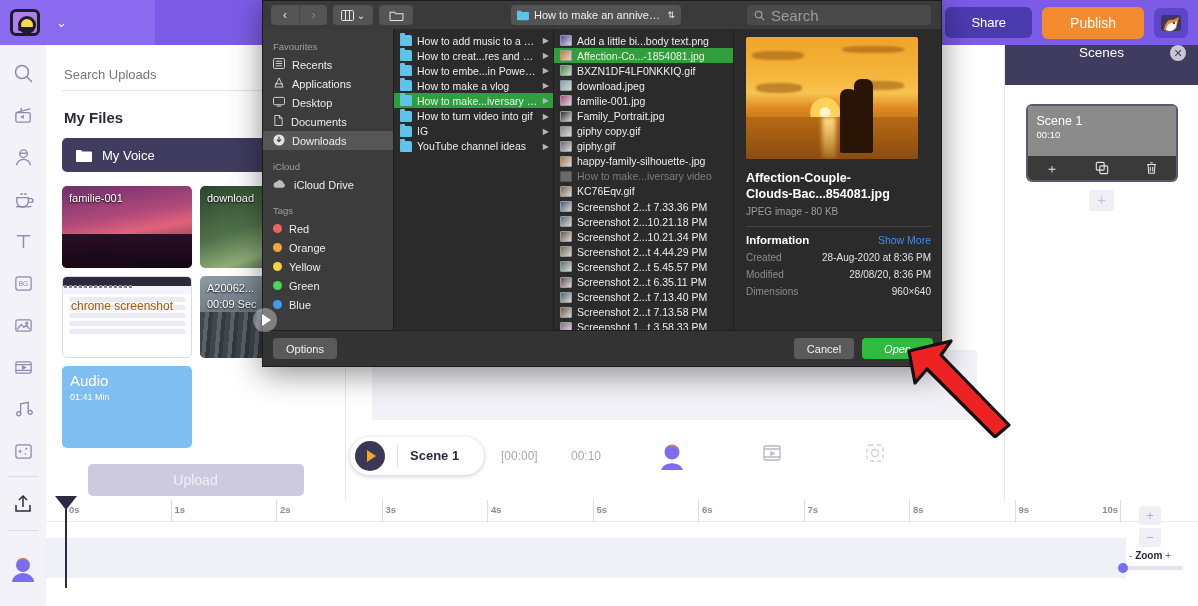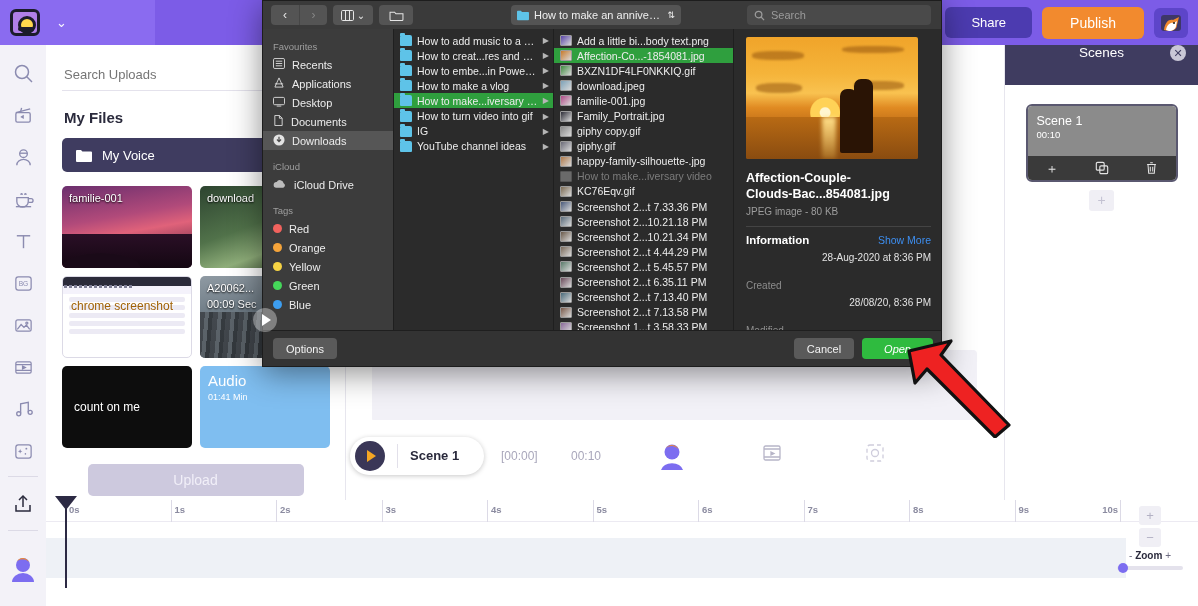--- a/index.html
+++ b/index.html
@@ -228,21 +228,21 @@
     font-size: 10px; display: flex; align-items: center; justify-content: center; gap: 3px; cursor: pointer; }
   .path-pop {
     position: absolute; left: 248px; top: 4px; height: 20px; background: #545454; border-radius: 4px;
     display: flex; align-items: center; padding: 0 6px; gap: 5px; color: #efefef; font-size: 11px; cursor: pointer;
     max-width: 170px;
   }
   .dlg-search {
     position: absolute; right: 10px; top: 4px; width: 184px; height: 20px; background: #4a4a4a;
     border-radius: 4px; display: flex; align-items: center; padding: 0 7px; gap: 6px; cursor: text;
   }
-  .dlg-search span { color: #9b9b9b; font-size: 11px; }
+  .dlg-search span { color: #9b9b9b; font-size: 15px; }
 
   .cols { position: absolute; top: 28px; left: 0; width: 680px; height: 303px; display: flex; }
   .col-side { width: 130px; background: #3c3c3c; padding-top: 8px; overflow: hidden; }
   .side-h { color: #9f9f9f; font-size: 9.5px; padding: 4px 0 3px 10px; }
   .side-i { height: 19px; display: flex; align-items: center; gap: 7px; padding-left: 10px;
     color: #ececec; font-size: 11px; cursor: pointer; }
   .side-i.sel { background: #565656; }
   .dot { width: 9px; height: 9px; border-radius: 50%; display:inline-block; }
 
   .col-list {
@@ -275,21 +275,21 @@
   .prev-img .s1 { left: 94px; width: 17px; height: 64px; }
   .prev-img .s2 { left: 108px; width: 19px; height: 74px; }
   .prev-img .cloud { position: absolute; background: rgba(150,85,15,.55); border-radius: 40%; filter: blur(1px); }
   .prev-name { color: #fff; font-size: 12.5px; font-weight: bold; line-height: 1.25; margin-top: 12px; }
   .prev-meta { color: #9d9d9d; font-size: 10px; margin-top: 4px; }
   .prev-hr { height: 1px; background: #444; margin: 9px 0 7px; }
   .prev-inforow { display: flex; align-items: center; justify-content: space-between; }
   .prev-info { color: #fff; font-size: 11.5px; font-weight: bold; }
   .prev-more { color: #3d8ef0; font-size: 10.5px; cursor: pointer; }
   .kv { display: flex; justify-content: space-between; font-size: 10px; margin-top: 6px; }
-  .kv .k { color: #8d8d8d; margin-top: 28px; }
+  .kv .k { color: #8d8d8d; }
   .kv .v { color: #e2e2e2; }
 
   .dlg-foot {
     position: absolute; bottom: 0; left: 0; width: 680px; height: 36px; background: #333333;
     border-top: 1px solid #1f1f1f; display: flex; align-items: center; padding: 0 10px;
   }
   .f-btn { height: 21px; padding: 0 13px; border-radius: 4px; border: none; font-size: 11px;
     font-family: inherit; cursor: pointer; background: #5a5a5a; color: #f2f2f2; }
   .f-btn.green { background: #2fbb3f; color: #fff; padding: 0 22px; font-style: italic; }
   .foot-right { margin-left: auto; display: flex; gap: 8px; }
@@ -455,23 +455,20 @@
         <div class="rowl"></div>
         <div class="rowl"></div>
         <span class="lbl">chrome screenshot</span>
       </div>
       <div class="th t-video">
         <span class="th-label">A20062...</span>
         <span class="th-label" style="top:22px">00:09 Sec</span>
         <div class="play-circ">
             <span></span>
           </div>
-      </div>
-      <div class="th t-count">
-        <span>count on me</span>
       </div>
       <div class="th t-audio">
         <span class="a1">Audio</span>
         <span class="a2">01:41 Min</span>
       </div>
     </div>
     <button class="upload-btn">Upload</button>
     <div class="upload-note">
       <div>You can upload images, audios and videos</div>
       <div>up to a maximum of 25GB</div>

